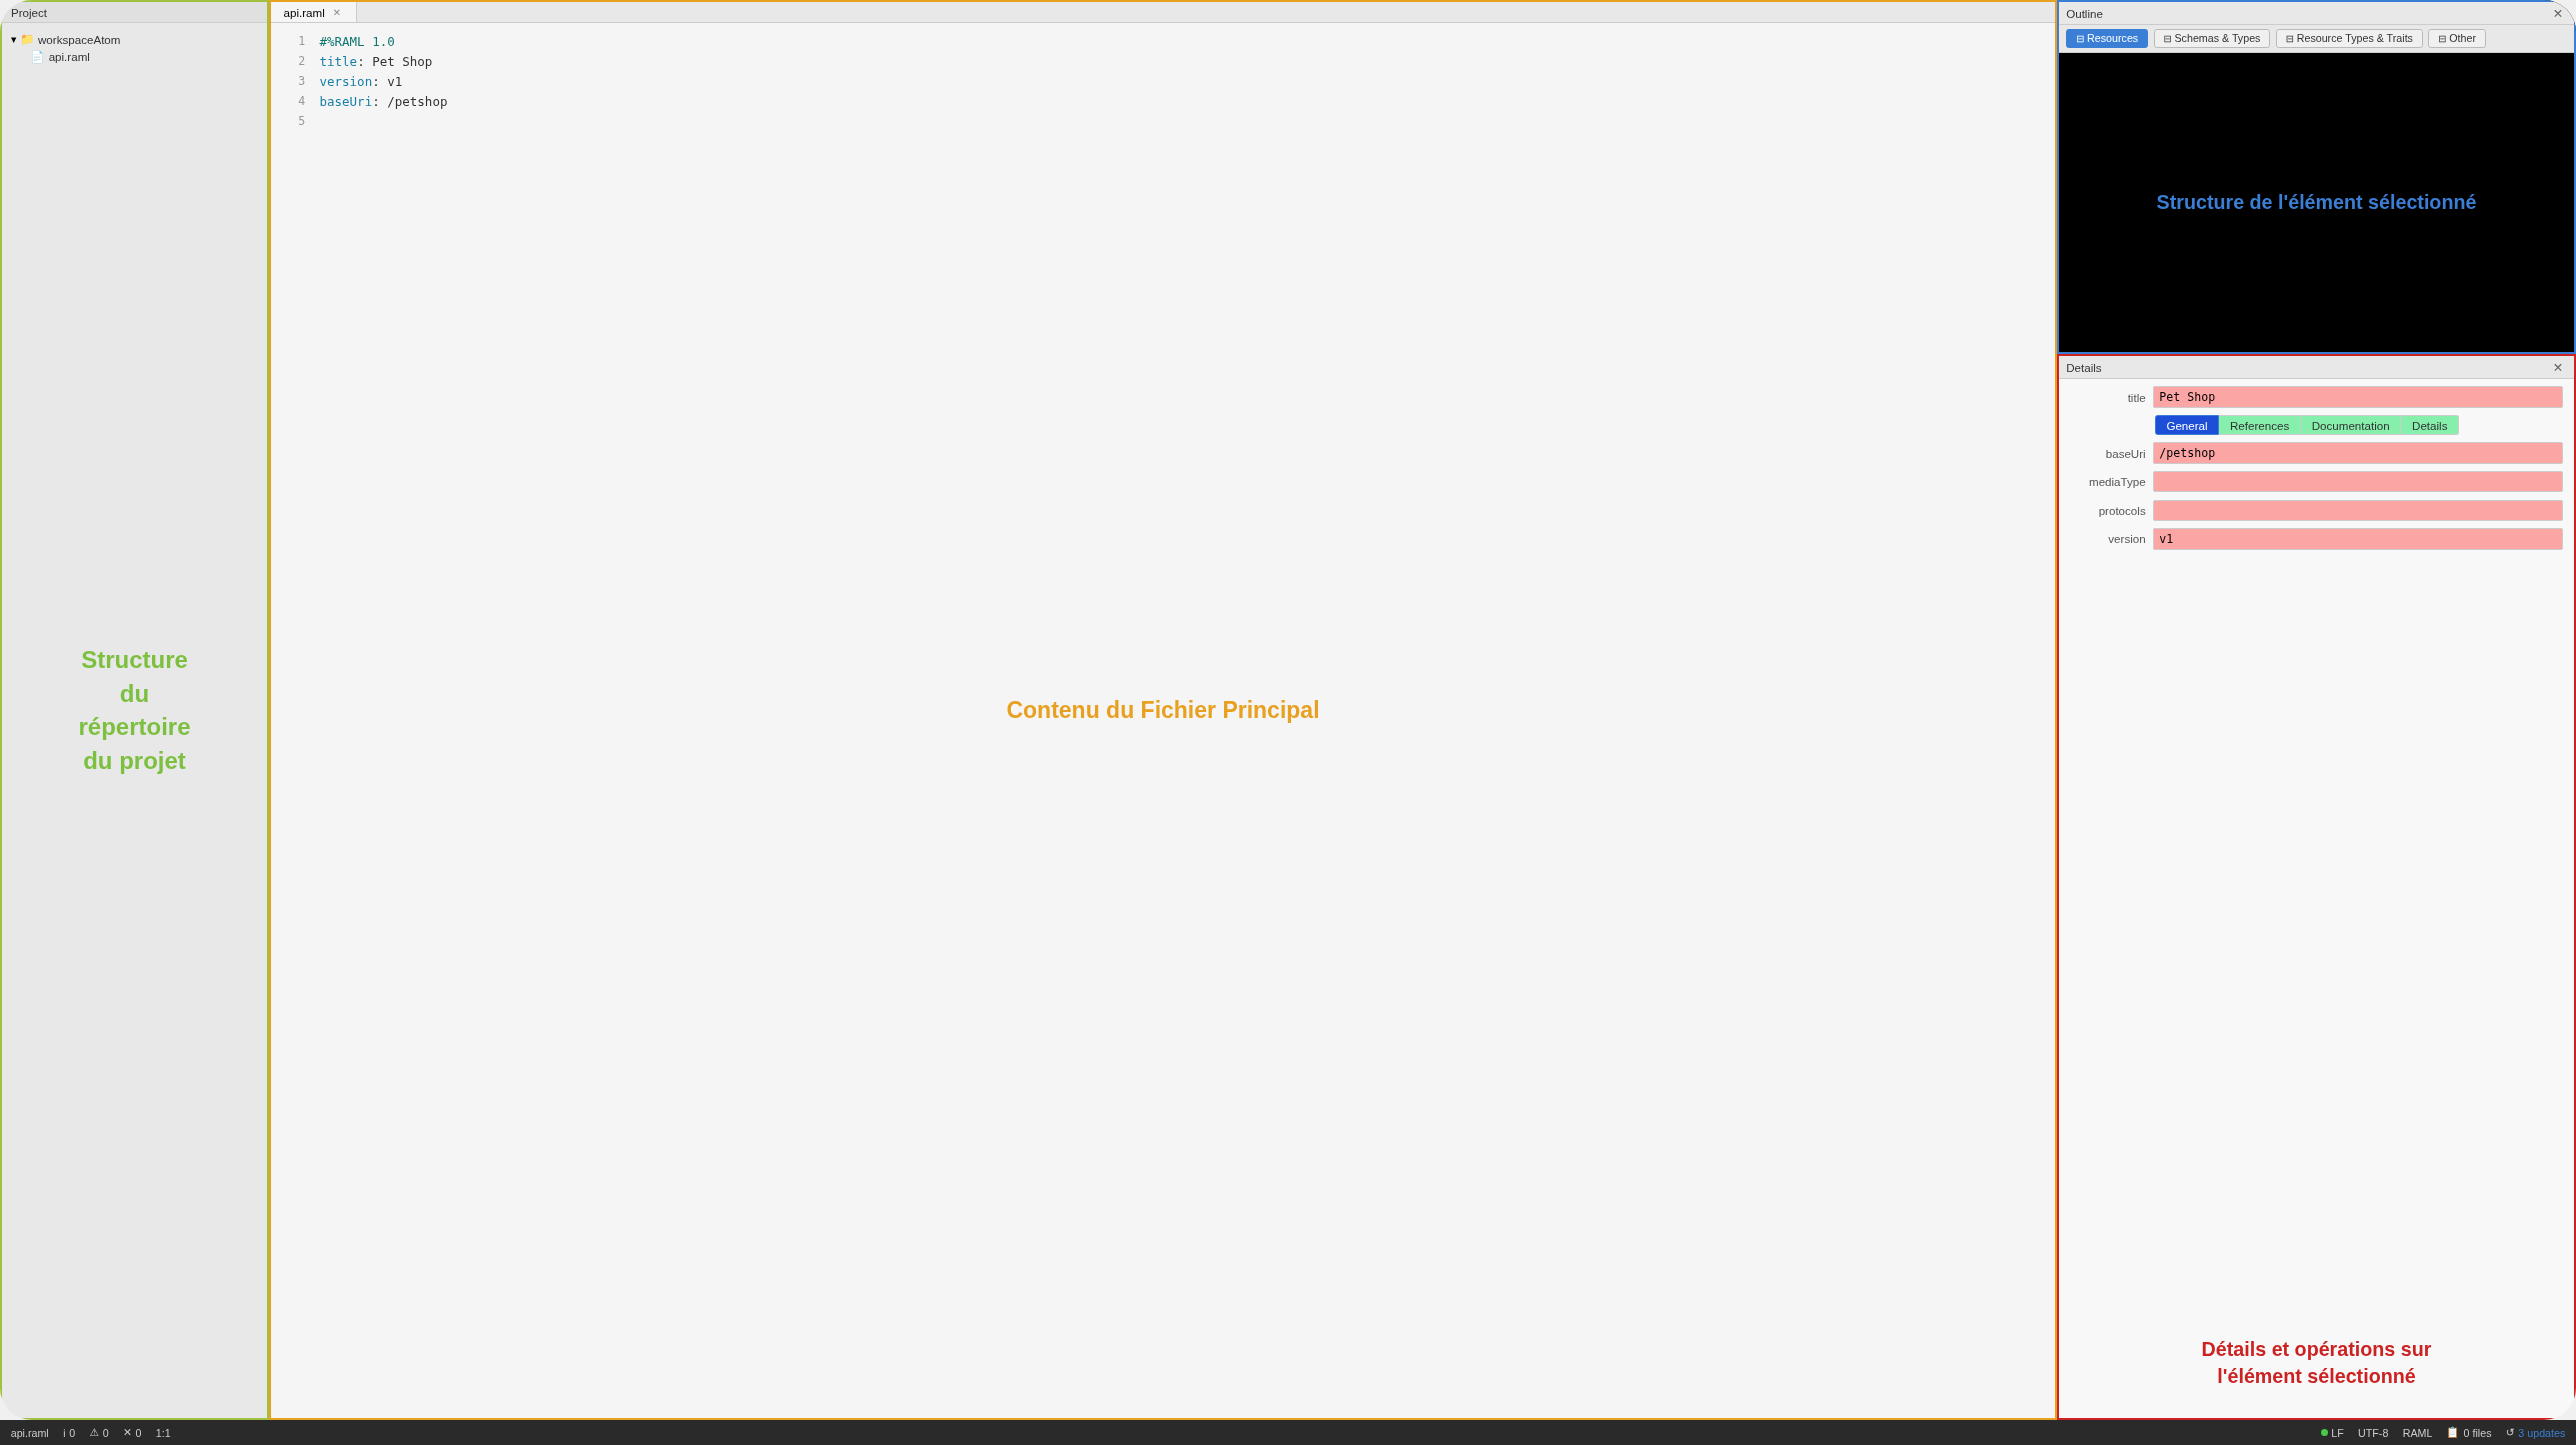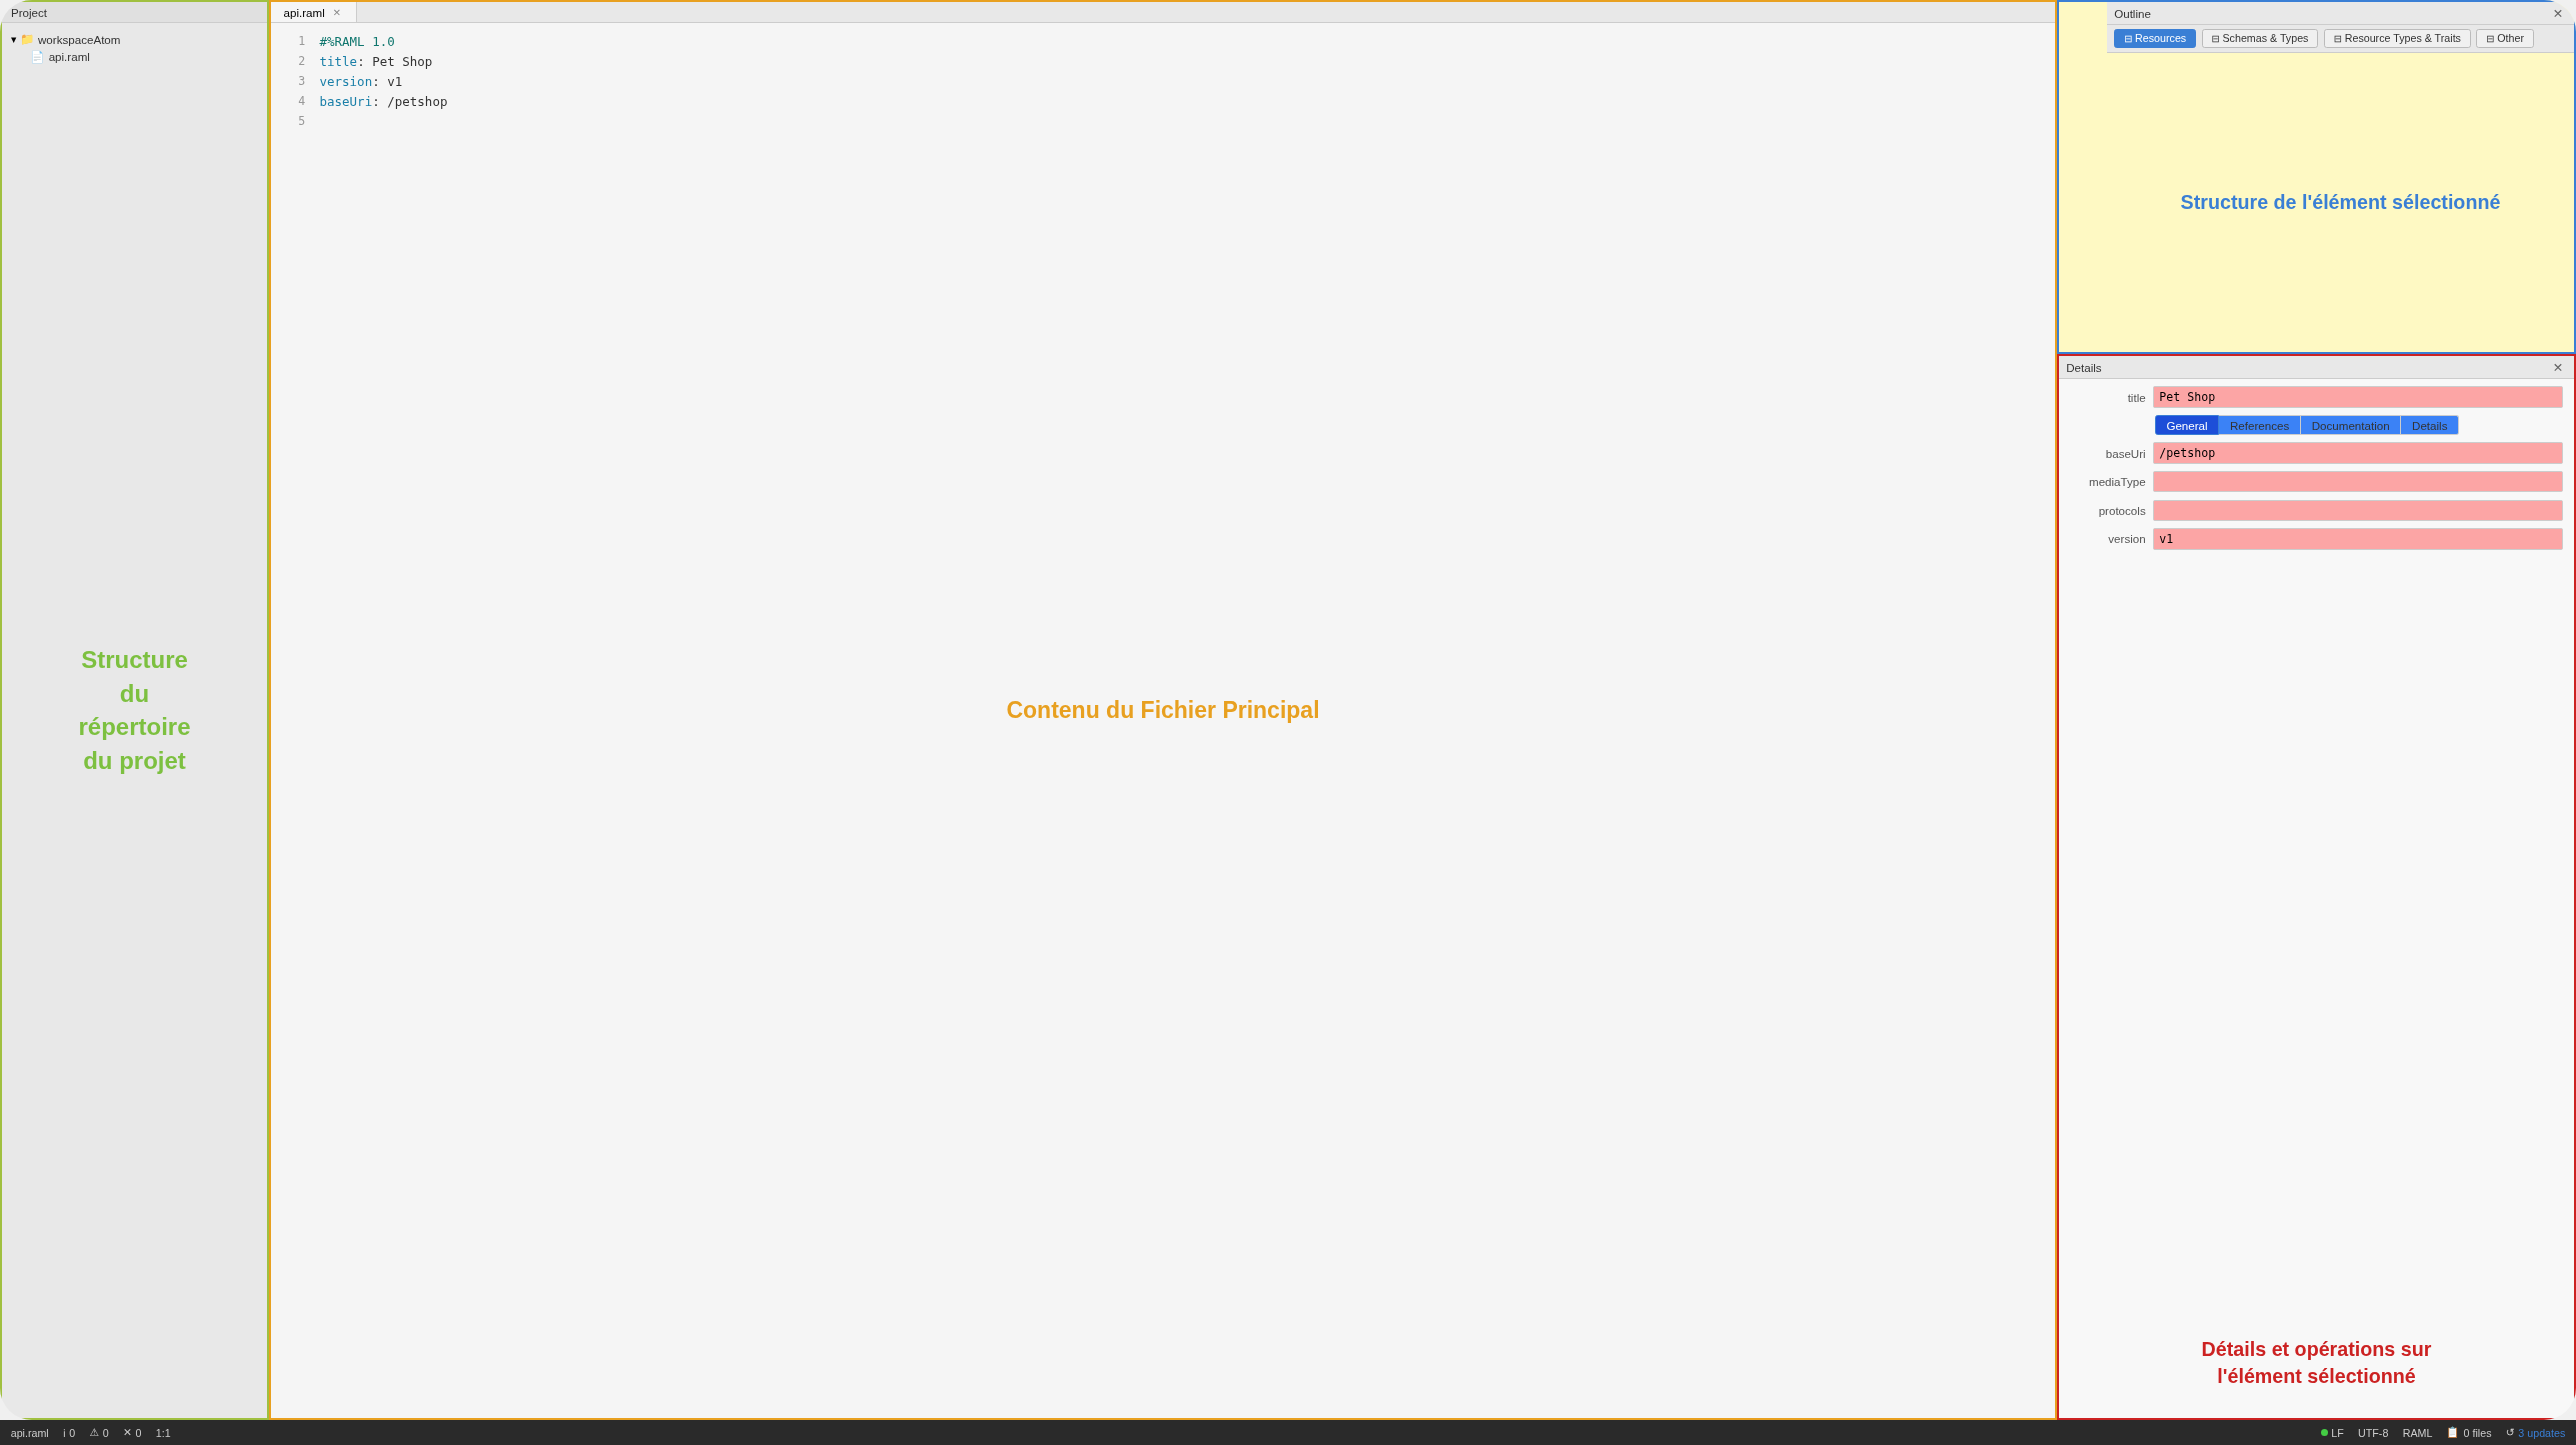--- a/index.html
+++ b/index.html
@@ -141,25 +141,24 @@
       width: 519px;
       min-width: 519px;
       display: flex;
       flex-direction: column;
     }
 
     
     .outline-panel {
       flex: 0 0 354px;
       border: 2.7px solid #3a7fd5;
-      background: #fef9c3;
+      background: #000000;
       display: flex;
       flex-direction: column;
       position: relative;
-      padding-left: 48px;
     }
     .panel-header {
       display: flex;
       align-items: center;
       background: #e8e8e8;
       border-bottom: 0.9px solid #ccc;
       padding: 2.7px 7.2px;
       gap: 3.6px;
       font-size: 11.6px;
     }
@@ -250,21 +249,21 @@
       display: flex;
       gap: 0;
       margin: 3.6px 0 7.2px 0;
       padding-left: 85px;
     }
     .detail-tab {
       padding: 2.7px 10.7px;
       font-size: 11.6px;
       border: 0.9px solid #ccc;
       cursor: pointer;
-      background: #3b82f6;
+      background: #86efac;
       color: #333;
     }
     .detail-tab:first-child { border-radius: 2.7px 0 0 2.7px; }
     .detail-tab:last-child { border-radius: 0 2.7px 2.7px 0; }
     .detail-tab:not(:first-child) { border-left: none; }
     .detail-tab.active {
       background: #1d4ed8;
       color: white;
       border-color: #3a7fd5;
     }

